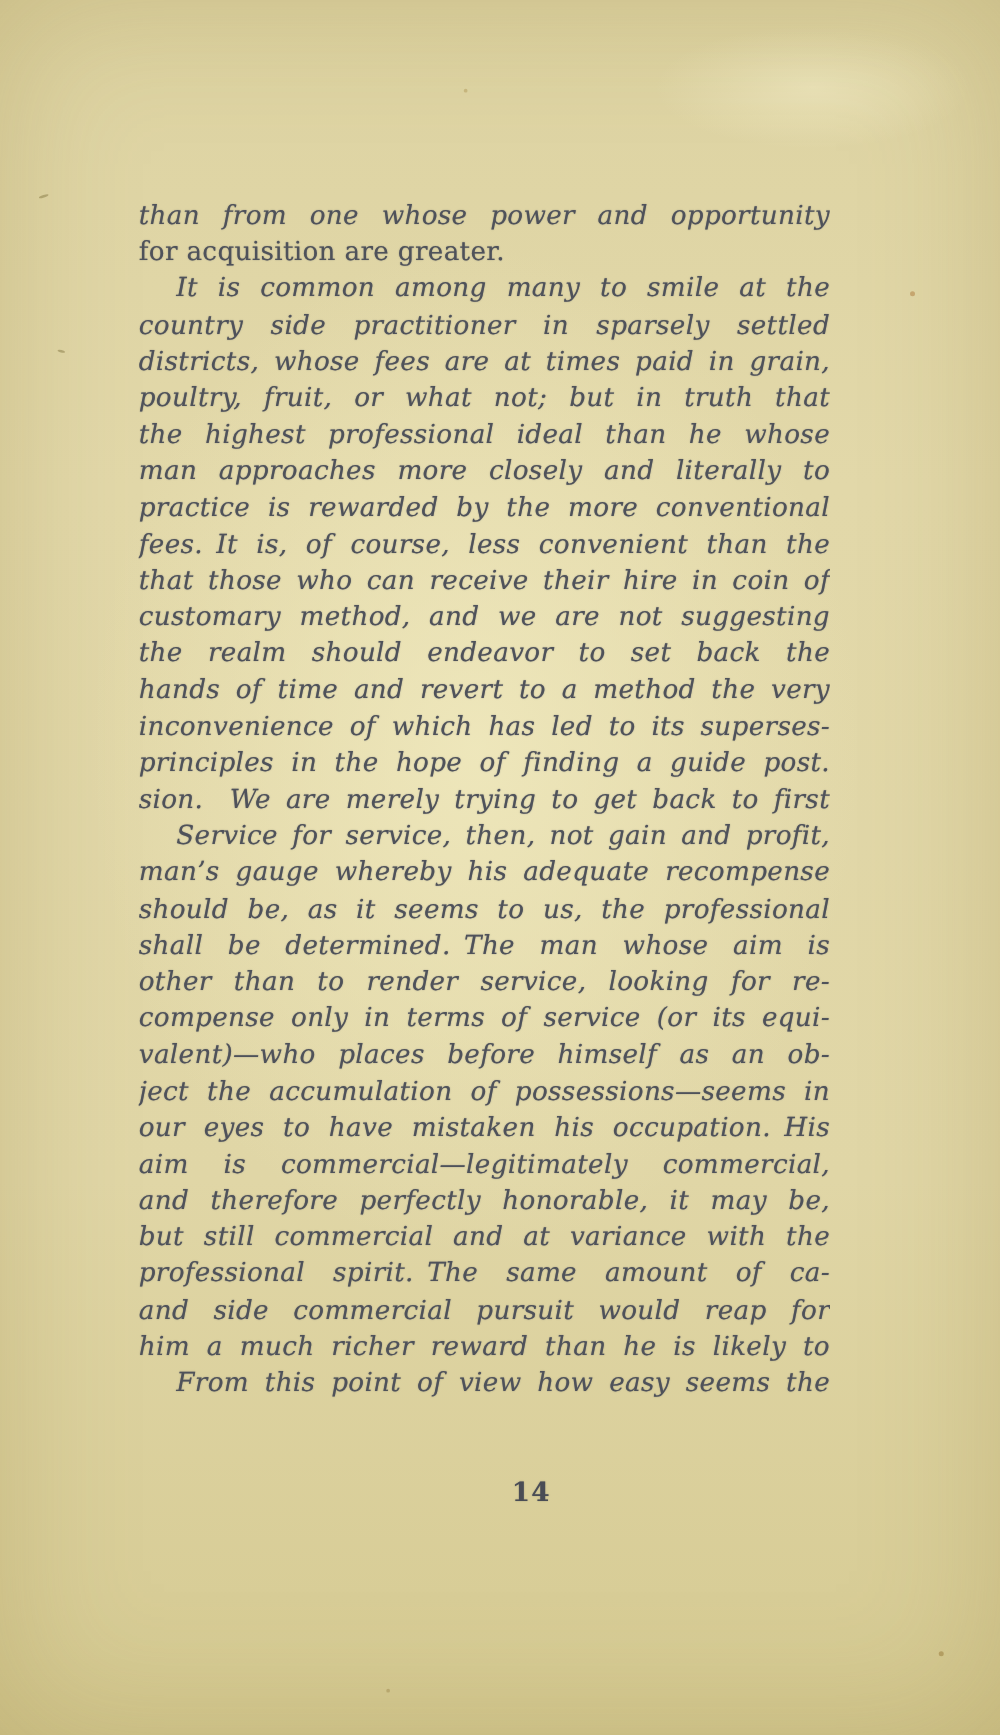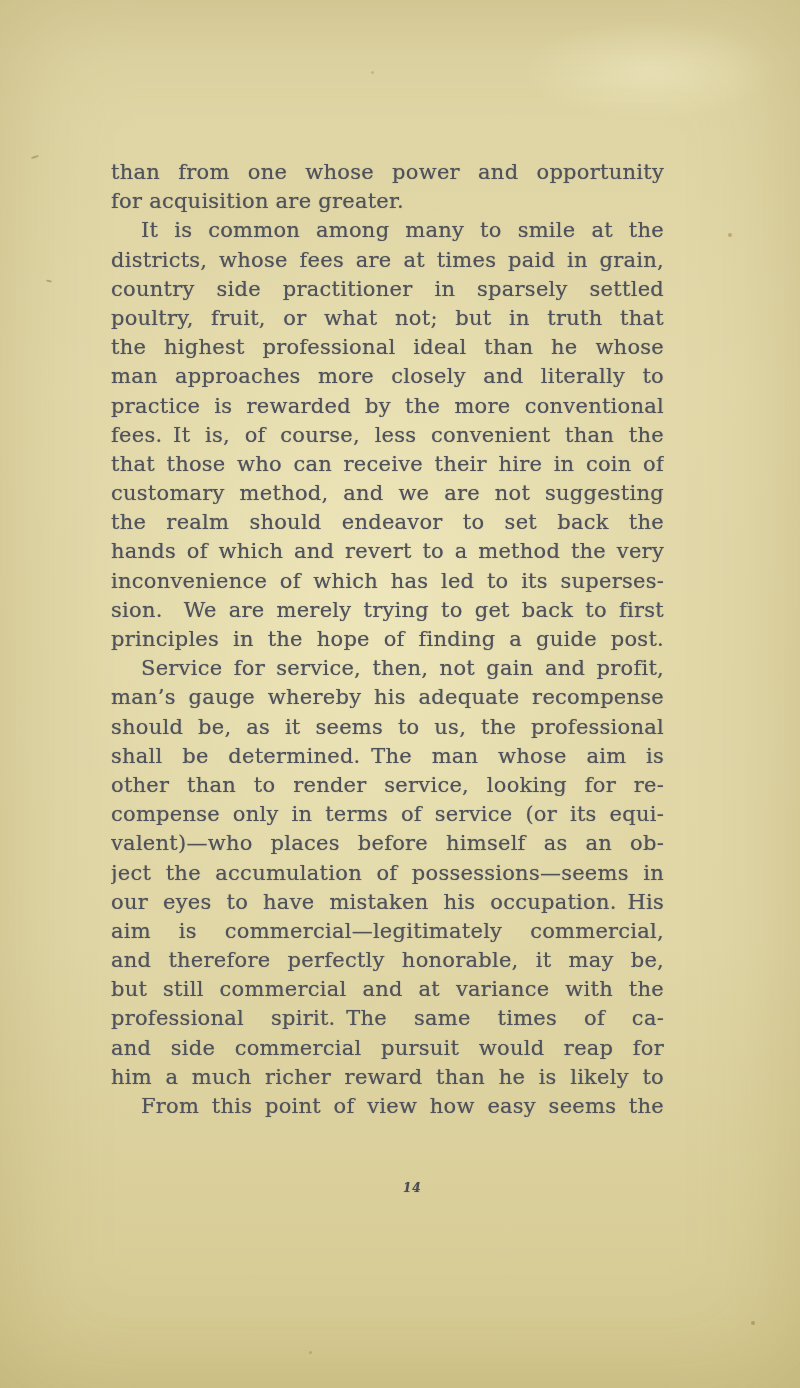--- a/index.html
+++ b/index.html
@@ -32,38 +32,37 @@
     color: #4f525a;
     text-shadow: 0 0 1px rgba(79, 82, 94, 0.65);
   }
   .line {
     text-align: justify;
     text-align-last: justify;
     height: 29.2px;
     overflow: hidden;
     white-space: nowrap;
   }
-  .line.justified { white-space: normal; }
+  .line.justified { white-space: normal; font-style: italic; }
   .line.short {
     text-align: center;
     text-align-last: left;
   }
   .line.indent { text-indent: 30px; }
   .pagenum {
     position: absolute;
     left: 403px;
     top: 1181px;
     width: 44px;
-    text-align: left;
-    font-size: 12px;
+    text-align: center;
+    font-size: 21px;
     font-weight: bold;
     letter-spacing: 1px;
     color: #4a4d55;
     text-shadow: 0 0 1px rgba(74, 77, 85, 0.6);
-    font-style: italic;
   }
   .speck {
     position: absolute;
     background: rgba(125, 110, 58, 0.45);
     border-radius: 50%;
   }
   .speck.s1 { left: 31px; top: 156px; width: 8px; height: 2px; transform: rotate(-18deg); }
   .speck.s2 { left: 46px; top: 280px; width: 6px; height: 2px; transform: rotate(14deg); }
   .speck.s3 { left: 728px; top: 233px; width: 4px; height: 4px; background: rgba(173,122,60,0.5); }
   .speck.s4 { left: 751px; top: 1321px; width: 4px; height: 4px; background: rgba(150,120,55,0.5); }
@@ -79,47 +78,47 @@
   <span class="speck s2"></span>
   <span class="speck s3"></span>
   <span class="speck s4"></span>
   <span class="speck s5"></span>
   <span class="speck s6"></span>
 
   <main class="textblock">
     <div class="line justified">than from one whose power and opportunity</div>
     <div class="line short">for acquisition are greater.</div>
     <div class="line justified indent">It is common among many to smile at the</div>
+    <div class="line justified">country side practitioner in sparsely settled</div>
     <div class="line justified">districts, whose fees are at times paid in grain,</div>
-    <div class="line justified">country side practitioner in sparsely settled</div>
     <div class="line justified">poultry, fruit, or what not; but in truth that</div>
     <div class="line justified">the highest professional ideal than he whose</div>
     <div class="line justified">man approaches more closely and literally to</div>
     <div class="line justified">practice is rewarded by the more conventional</div>
     <div class="line justified">fees. It is, of course, less convenient than the</div>
     <div class="line justified">that those who can receive their hire in coin of</div>
     <div class="line justified">customary method, and we are not suggesting</div>
     <div class="line justified">the realm should endeavor to set back the</div>
-    <div class="line justified">hands of which and revert to a method the very</div>
+    <div class="line justified">hands of time and revert to a method the very</div>
     <div class="line justified">inconvenience of which has led to its superses-</div>
+    <div class="line justified">principles in the hope of finding a guide post.</div>
     <div class="line justified">sion. We are merely trying to get back to first</div>
-    <div class="line justified">principles in the hope of finding a guide post.</div>
     <div class="line justified indent">Service for service, then, not gain and profit,</div>
     <div class="line justified">man’s gauge whereby his adequate recompense</div>
     <div class="line justified">should be, as it seems to us, the professional</div>
     <div class="line justified">shall be determined. The man whose aim is</div>
     <div class="line justified">other than to render service, looking for re-</div>
     <div class="line justified">compense only in terms of service (or its equi-</div>
     <div class="line justified">valent)—who places before himself as an ob-</div>
     <div class="line justified">ject the accumulation of possessions—seems in</div>
     <div class="line justified">our eyes to have mistaken his occupation. His</div>
     <div class="line justified">aim is commercial—legitimately commercial,</div>
     <div class="line justified">and therefore perfectly honorable, it may be,</div>
     <div class="line justified">but still commercial and at variance with the</div>
-    <div class="line justified">professional spirit. The same times of ca-</div>
+    <div class="line justified">professional spirit. The same amount of ca-</div>
     <div class="line justified">and side commercial pursuit would reap for</div>
     <div class="line justified">him a much richer reward than he is likely to</div>
     <div class="line justified indent">From this point of view how easy seems the</div>
   </main>
 
   <div class="pagenum">14</div>
 
 </div>
 
 </body></html>

